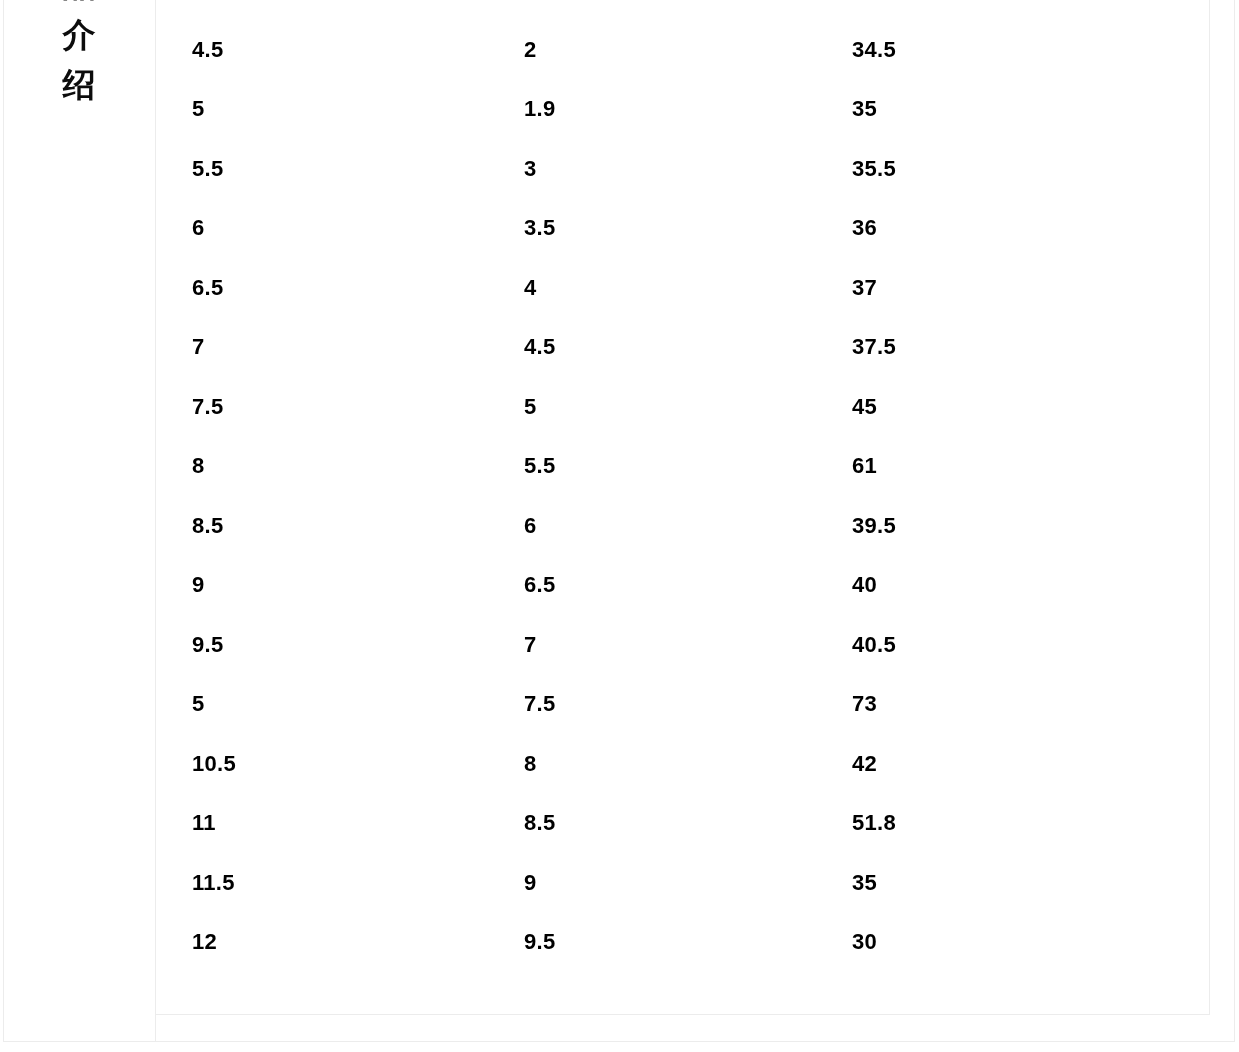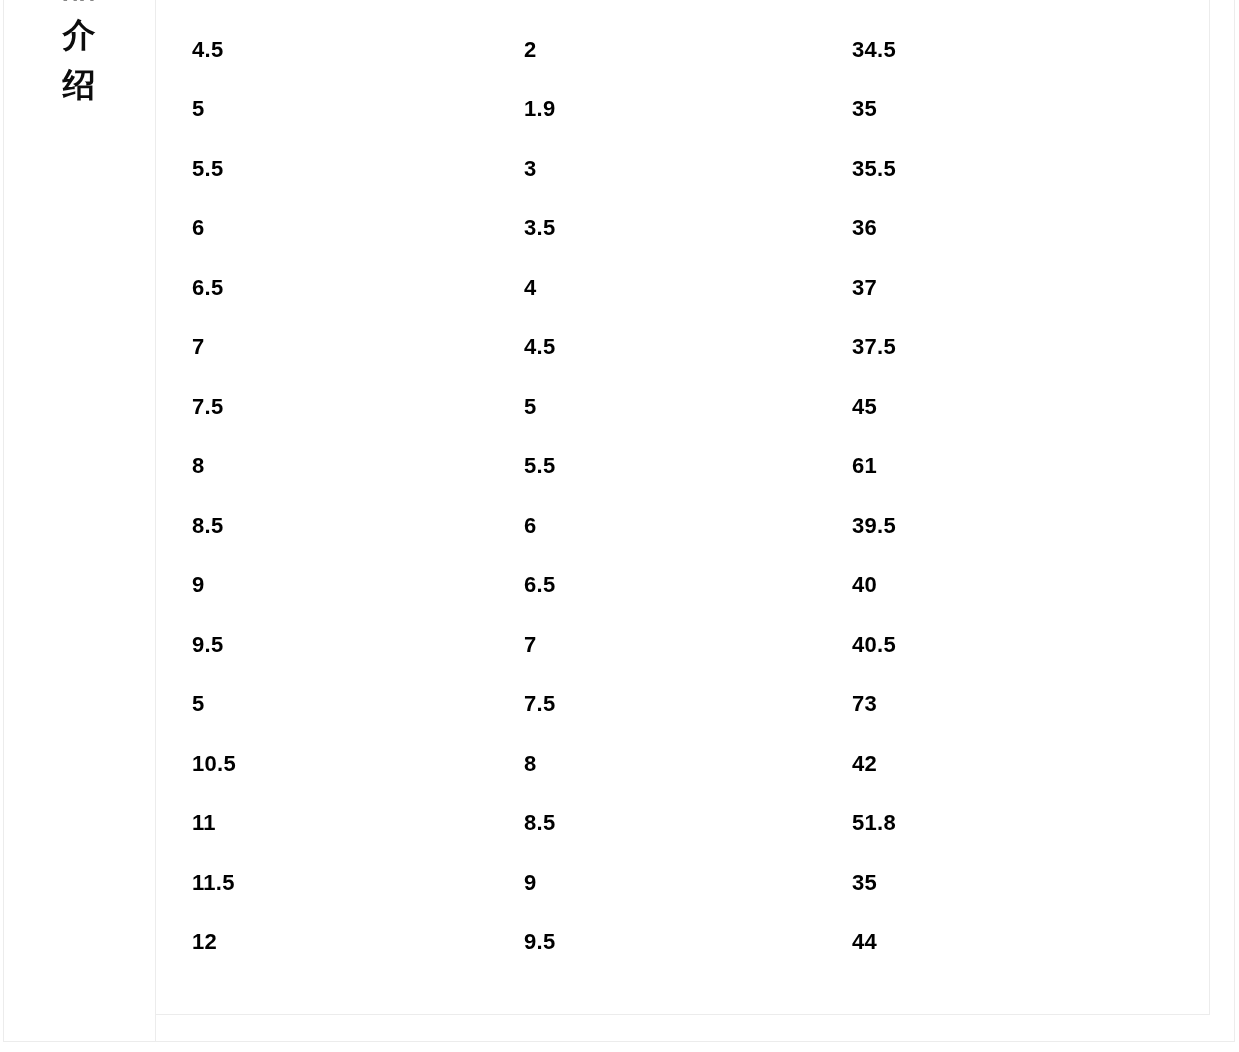--- a/index.html
+++ b/index.html
@@ -188,19 +188,19 @@
           <div class="size-cell col-eu">51.8</div>
         </div>
         <div class="size-row">
           <div class="size-cell col-us">11.5</div>
           <div class="size-cell col-uk">9</div>
           <div class="size-cell col-eu">35</div>
         </div>
         <div class="size-row">
           <div class="size-cell col-us">12</div>
           <div class="size-cell col-uk">9.5</div>
-          <div class="size-cell col-eu">44</div>
+          <div class="size-cell col-eu">30</div>
         </div>
       </div>
     <div id="table-tail"></div>
   </div>
 
 </div>
 
 </body></html>

